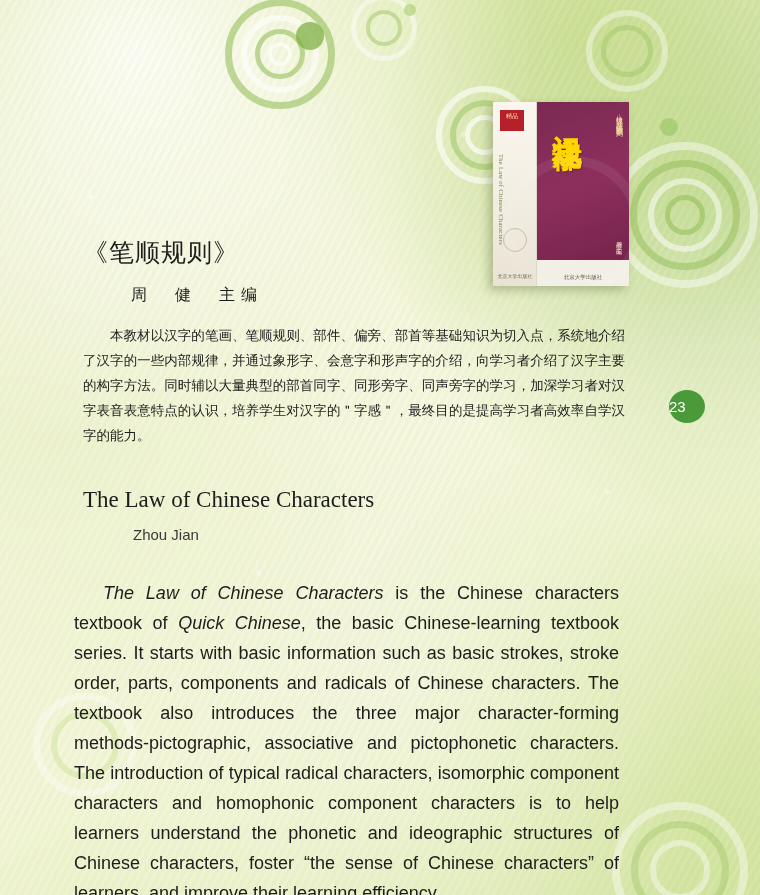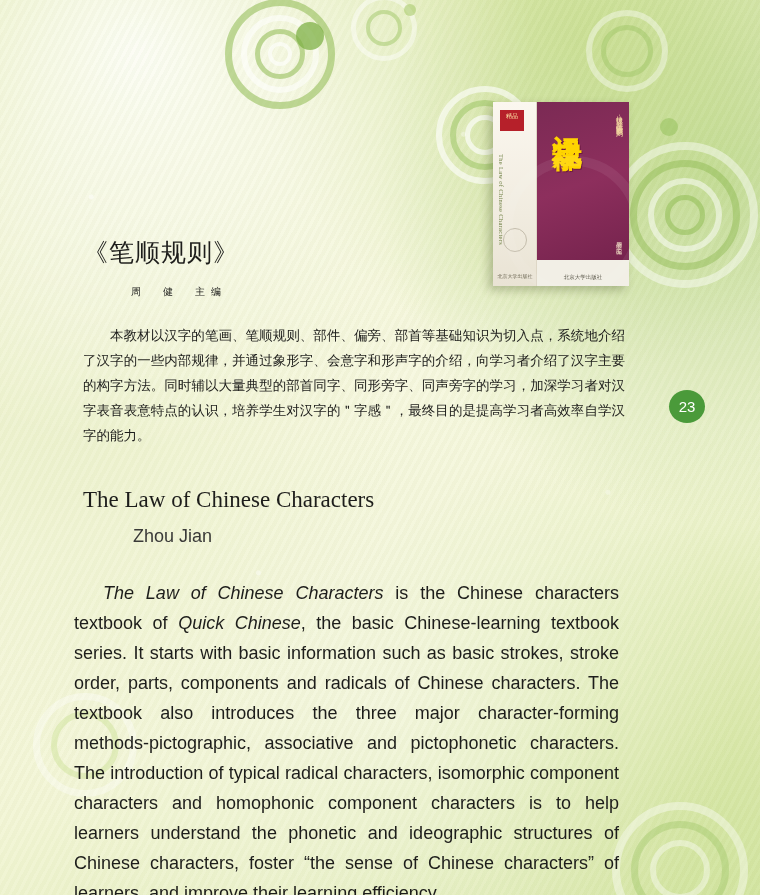--- a/index.html
+++ b/index.html
@@ -191,21 +191,21 @@
     position: absolute;
     left: 669px;
     top: 390px;
     width: 36px;
     height: 33px;
     border-radius: 50%;
     background: #4a9a3a;
     color: #ffffff;
     font-size: 15px;
     line-height: 33px;
-    text-align: center;
+    text-align: left;
     font-family: "Liberation Sans", sans-serif;
   }
 
   
   #content {
     position: absolute;
     left: 0; top: 0;
     width: 760px;
   }
   #title-cn {
@@ -214,21 +214,21 @@
     top: 236px;
     font-size: 25px;
     color: #1d1d1b;
     font-family: "DejaVu Serif", serif;
     letter-spacing: 1px;
   }
   #author-cn {
     position: absolute;
     left: 131px;
     top: 285px;
-    font-size: 10px;
+    font-size: 16px;
     color: #1d1d1b;
     letter-spacing: 6px;
     font-family: "DejaVu Serif", serif;
   }
   #para-cn {
     position: absolute;
     left: 83px;
     top: 323px;
     width: 542px;
     font-size: 13.5px;
@@ -243,21 +243,21 @@
     left: 83px;
     top: 487px;
     font-size: 23px;
     color: #1d1d1b;
     font-family: "Liberation Serif", serif;
   }
   #author-en {
     position: absolute;
     left: 133px;
     top: 526px;
-    font-size: 18px;
+    font-size: 15px;
     color: #3a3a38;
     font-family: "Liberation Sans", sans-serif;
   }
   #para-en {
     position: absolute;
     left: 74px;
     top: 578px;
     width: 545px;
     font-size: 18px;
     line-height: 30px;

